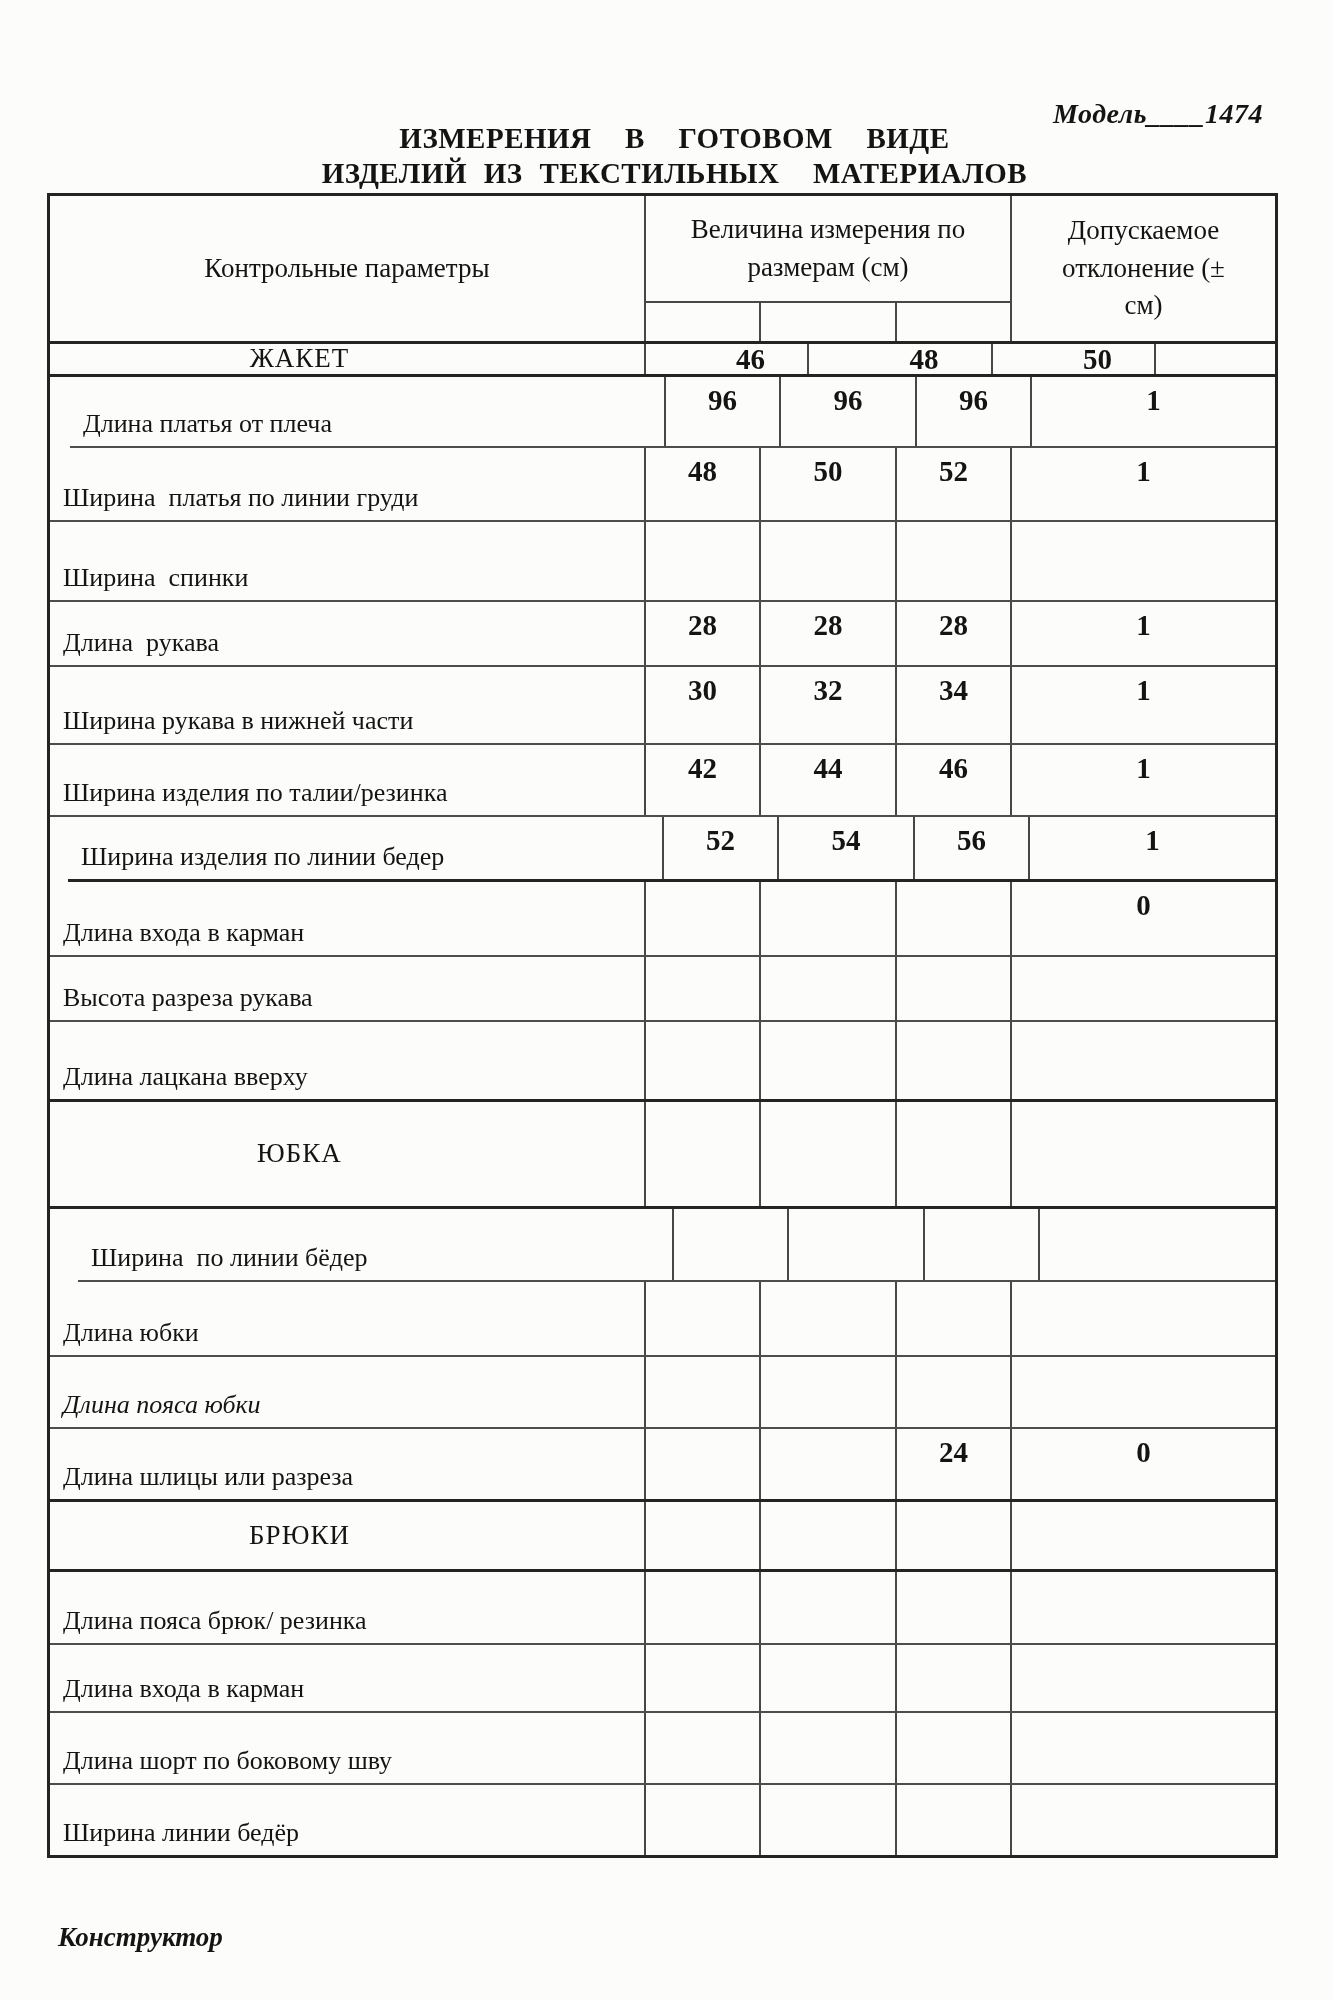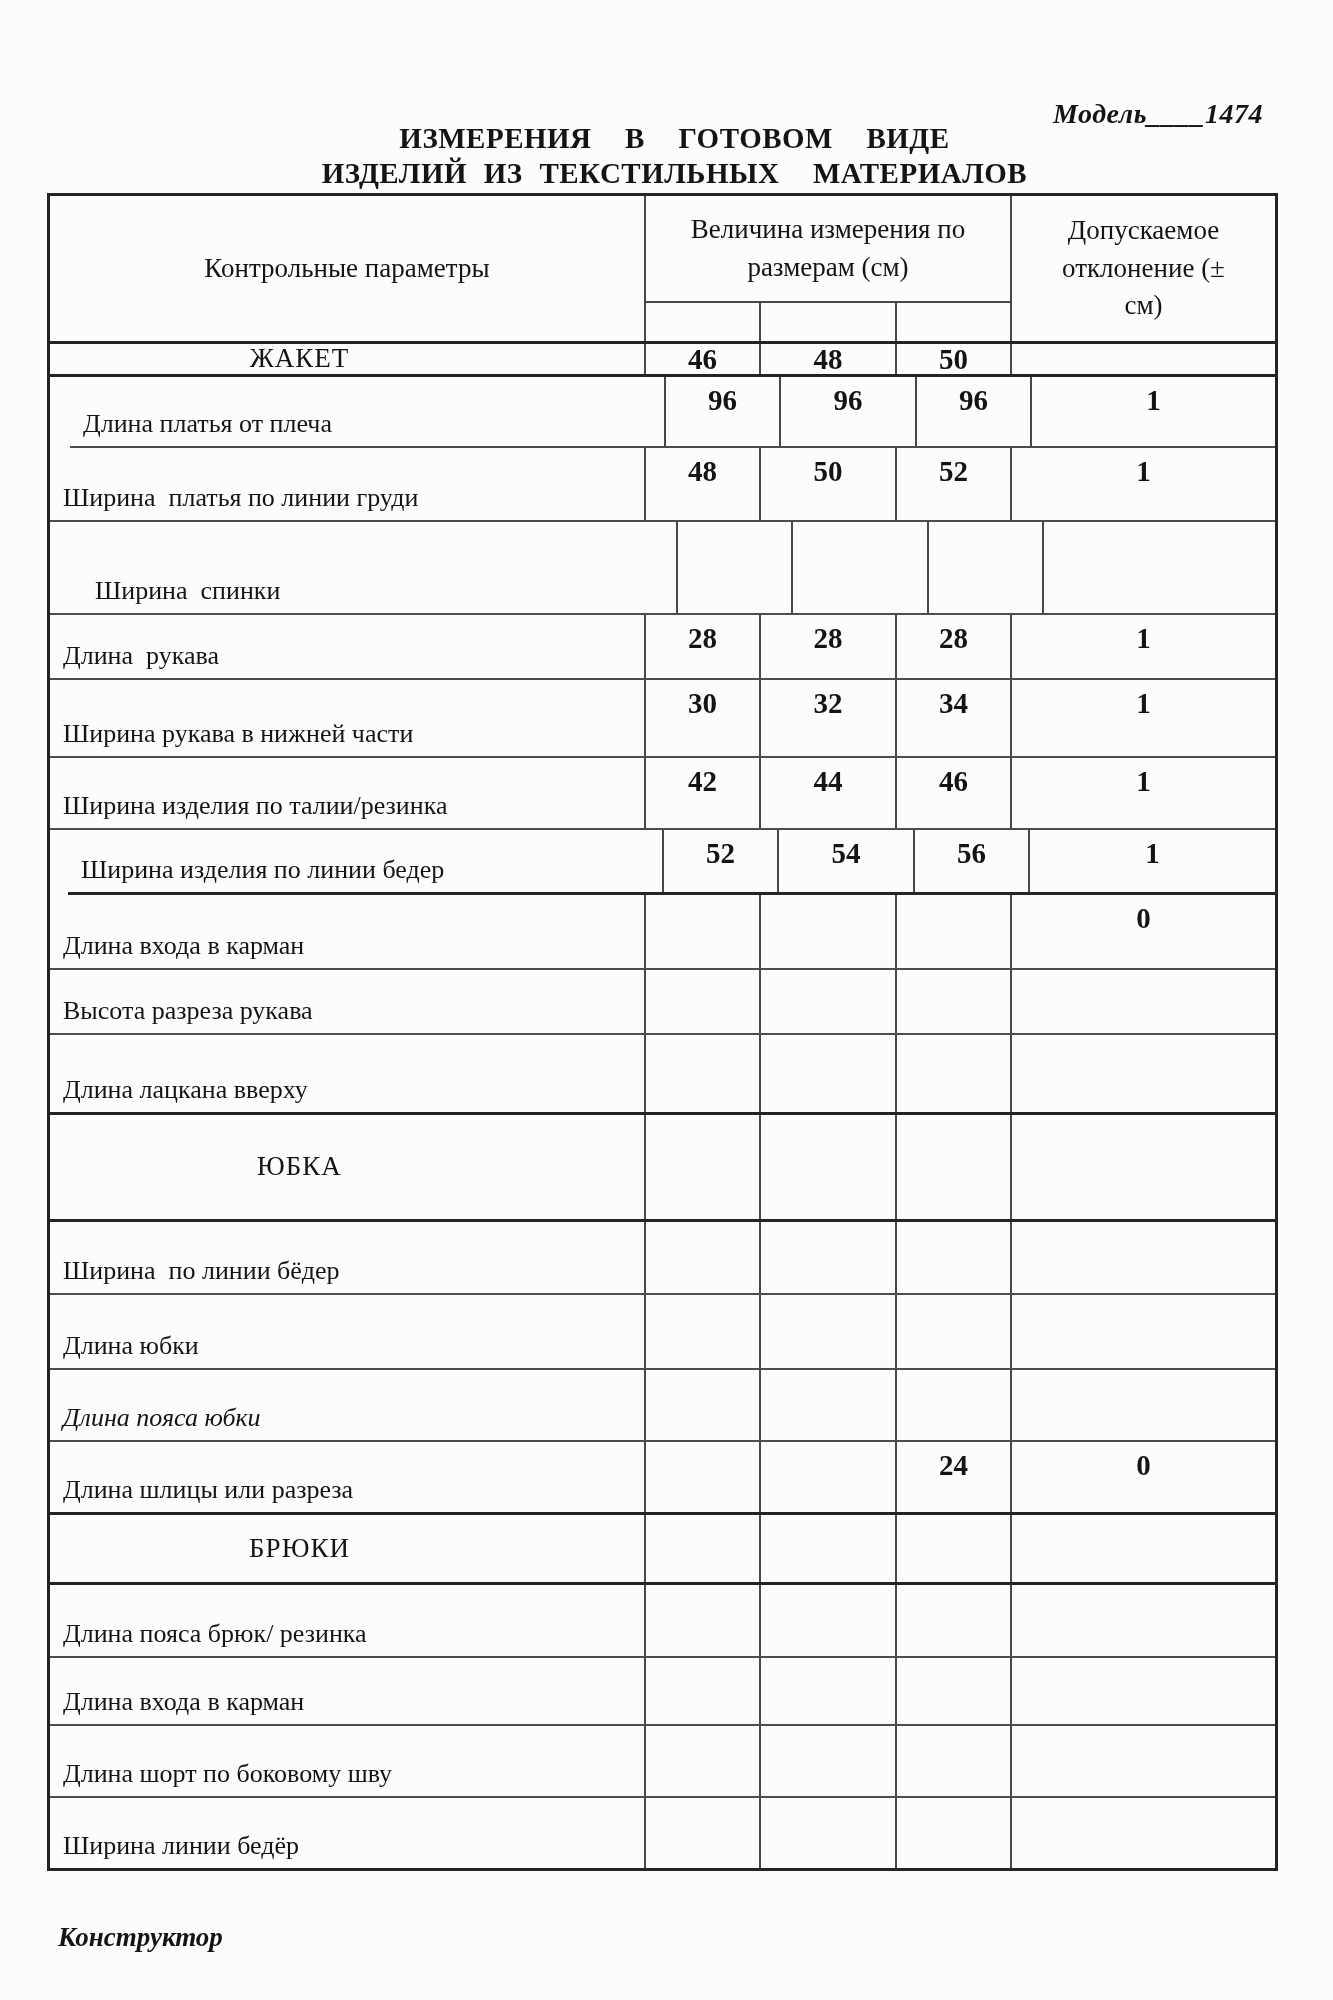--- a/index.html
+++ b/index.html
@@ -78,33 +78,33 @@
   .c-tol {
     display:flex; justify-content:center; align-items:flex-start;
     padding-top:9px; font-weight:bold; font-size:29px; line-height:1;
   }
   .row.section .c-label {
     align-items:center; justify-content:center;
     padding:0 95px 0 0; font-size:27px; letter-spacing:1px;
   }
   .row.section .c-val { align-items:center; padding-top:0; }
 
-  .r1  { height:33px; border-bottom:3px solid #242424; }
+  .r1  { height:33px; border-bottom:3px solid #242424;gap:48px; }
   .r2  { height:71px;margin-left:20px; }
   .r3  { height:74px; }
-  .r4  { height:93px;padding-left:32px; }
+  .r4  { height:80px; }
   .r5  { height:65px; }
   .r6  { height:78px; }
   .r7  { height:72px; }
   .r8  { height:65px; border-bottom:3px solid #242424;margin-left:18px; }
   .r9  { height:75px; }
   .r10 { height:65px; }
   .r11 { height:80px; border-bottom:3px solid #242424; }
   .r12 { height:107px; border-bottom:3px solid #242424; }
-  .r13 { height:73px; }
+  .r13 { height:73px;margin-left:28px; }
   .r14 { height:75px; }
   .r15 { height:72px;font-style:italic; }
   .r16 { height:73px; border-bottom:3px solid #242424; }
   .r17 { height:70px; border-bottom:3px solid #242424; }
   .r18 { height:72px; }
   .r19 { height:73px; }
   .r20 { height:68px; }
   .r21 { height:72px; }
   .r22 { height:70px; border-bottom:none; }
 

